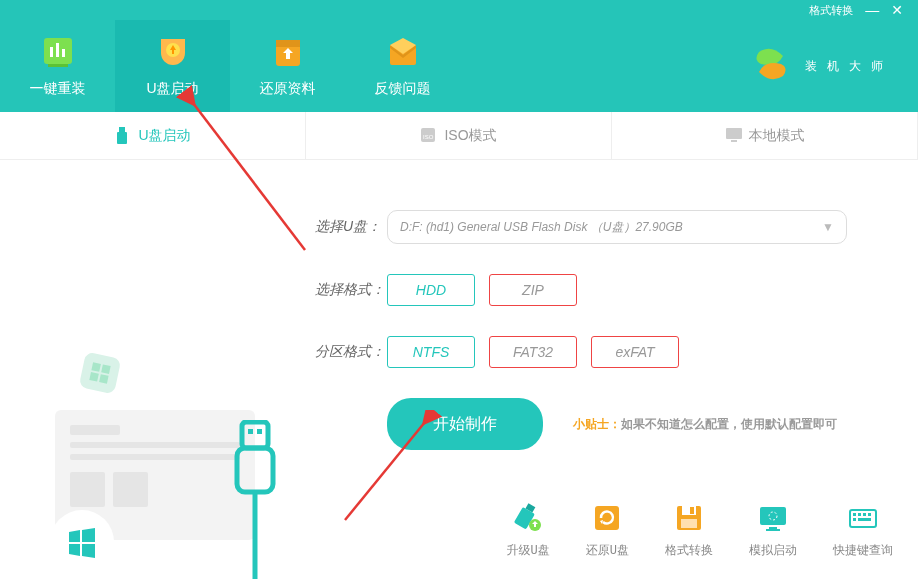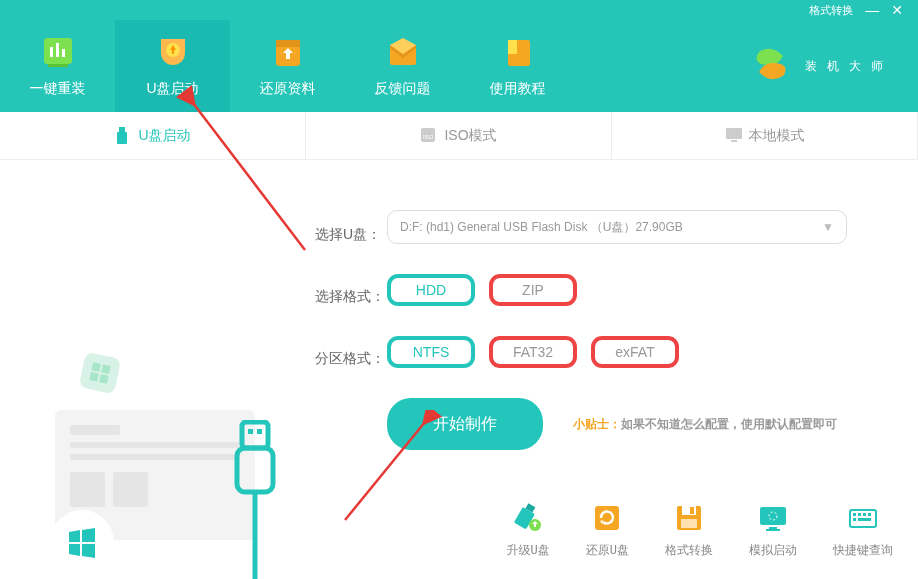--- a/index.html
+++ b/index.html
@@ -22,27 +22,27 @@
 
     .tabs { height: 48px; display: flex; border-bottom: 1px solid #eee; }
     .tab { flex: 1; display: flex; align-items: center; justify-content: center; gap: 6px; font-size: 14px; cursor: pointer; color: #999; border-right: 1px solid #eee; }
     .tab.active { color: #24c6bb; }
     .tab-icon { width: 18px; height: 18px; }
 
     .main { display: flex; height: 419px; position: relative; }
     .illustration { width: 315px; position: relative; }
     .content { flex: 1; padding: 50px 40px 0 0; }
 
-    .row { display: flex; align-items: flex-end; margin-bottom: 30px; }
+    .row { display: flex; align-items: center; margin-bottom: 30px; font-style: italic; }
     .row-label { width: 72px; font-size: 14px; color: #666; text-align: left; }
     .dropdown { flex: 1; max-width: 460px; height: 34px; border: 1px solid #ddd; border-radius: 10px; display: flex; align-items: center; padding: 0 12px; font-size: 12px; color: #999; font-family: monospace; cursor: pointer; justify-content: space-between; }
     .dropdown-arrow { color: #bbb; }
 
     .opts { display: flex; gap: 14px; }
-    .opt { width: 88px; height: 32px; border: 4px solid #ef4444; border-radius: 11px; display: flex; align-items: center; justify-content: center; font-size: 14px; color: #999; cursor: pointer; }
+    .opt { width: 88px; height: 32px; border: 1px solid #ef4444; border-radius: 3px; display: flex; align-items: center; justify-content: center; font-size: 14px; color: #999; cursor: pointer; }
     .opt.selected { border-color: #24c6bb; color: #24c6bb; }
 
     .action-row { display: flex; align-items: center; gap: 30px; margin-top: 10px; margin-left: 72px; }
     .start-btn { width: 156px; height: 52px; background: #24c6bb; color: #fff; border-radius: 24px; font-size: 16px; display: flex; align-items: center; justify-content: center; cursor: pointer; border: none; }
     .tip { font-size: 12px; color: #999; font-weight: bold; }
     .tip-label { color: #f5a623; }
 
     .bottom-tools { position: absolute; bottom: 20px; right: 25px; display: flex; gap: 36px; }
     .tool { display: flex; flex-direction: column; align-items: center; gap: 8px; cursor: pointer; }
     .tool-label { font-size: 12px; color: #888; font-family: Liberation Mono, monospace; }
@@ -101,29 +101,20 @@
   </div>
   <div class="nav-item">
     <span class="nav-icon">
       <svg width="40" height="36" viewBox="0 0 40 36">
           <rect x="7" y="10" width="26" height="20" rx="2" fill="#f5a623"></rect>
           <path d="M7 10 l13 10 l13 -10 v3 l-13 10 l-13 -10 z" fill="#e0941a"></path>
           <path d="M7 10 l13 -7 l13 7 l-13 9 z" fill="#ffcf5c"></path>
         </svg>
     </span>
     <span class="nav-label">反馈问题</span>
-  </div>
-  <div class="nav-item">
-    <span class="nav-icon">
-      <svg width="40" height="36" viewBox="0 0 40 36">
-          <rect x="10" y="5" width="22" height="26" rx="2" fill="#f5a623"></rect>
-          <rect x="10" y="5" width="9" height="14" fill="#ffe04d"></rect>
-        </svg>
-    </span>
-    <span class="nav-label">使用教程</span>
   </div>
 
   <div class="brand">
     <span>
       <svg width="44" height="44" viewBox="0 0 44 44">
           <path d="M10 10 q12 -8 24 4 q-6 12 -22 8 q-8 -4 -2 -12" fill="#7de04f"></path>
           <path d="M34 34 q-12 8 -24 -4 q6 -12 22 -8 q8 4 2 12" fill="#f5a623"></path>
         </svg>
     </span>
     <div class="brand-text">

